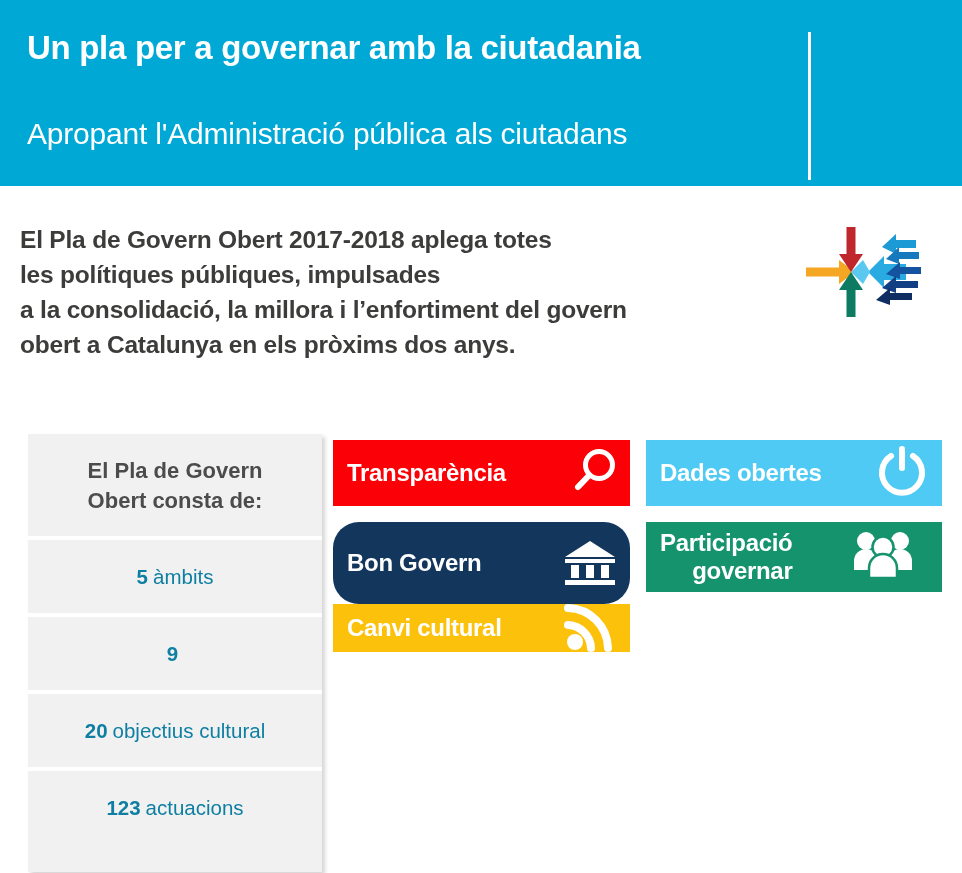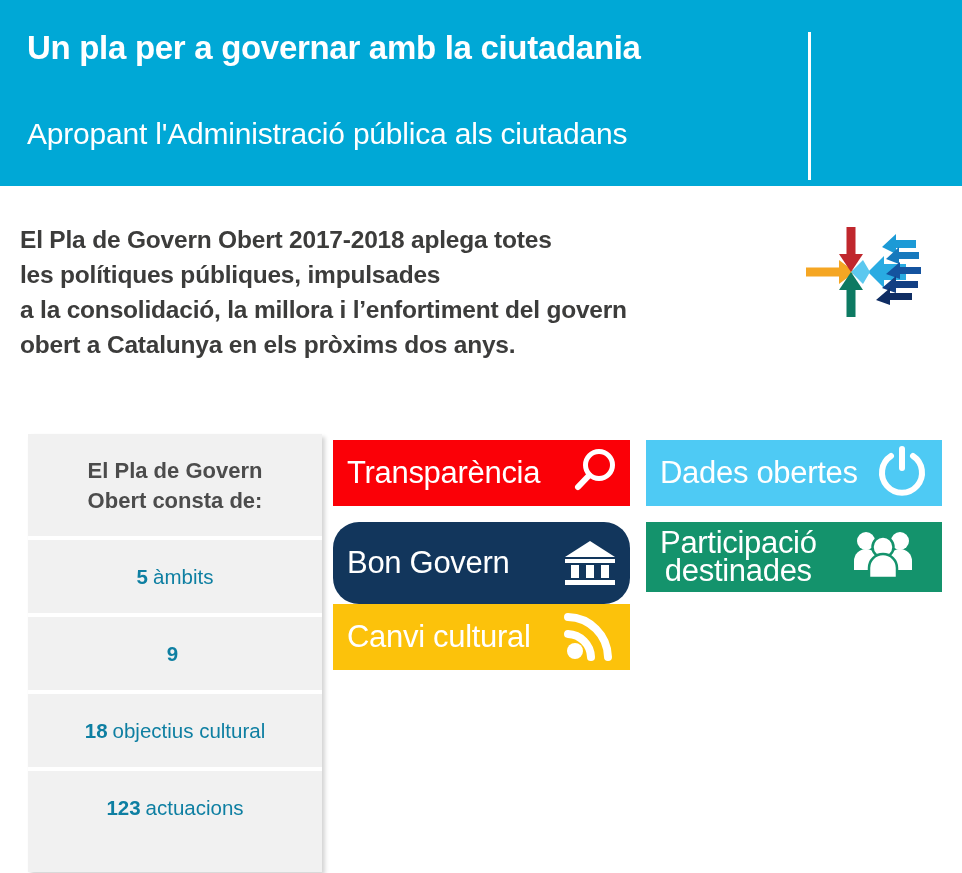--- a/index.html
+++ b/index.html
@@ -134,25 +134,25 @@
   
   .card {
     position: absolute;
     display: flex;
     align-items: center;
     justify-content: space-between;
     box-sizing: border-box;
     color: #ffffff;
   }
   .card-label {
-    font-size: 31px;
-    font-weight: normal;
+    font-size: 24px;
+    font-weight: bold;
     line-height: 28px;
     letter-spacing: -0.3px;
-    text-align: center;
+    text-align: right;
   }
   .card-label .ln { display: block; white-space: nowrap; }
   .card-icon {
     flex: 0 0 auto;
     display: block;
   }
 
   .card-transparencia {
     left: 333px; top: 440px;
     width: 297px; height: 66px;
@@ -161,21 +161,21 @@
   }
   .card-bongovern {
     left: 333px; top: 522px;
     width: 297px; height: 82px;
     background: #12365c;
     padding: 0 12px 0 14px;
     border-radius: 26px;
   }
   .card-canvicultural {
     left: 333px; top: 604px;
-    width: 297px; height: 66px;
+    width: 297px; height: 48px;
     background: #fcc20b;
     padding: 0 14px 0 14px;
   }
   .card-dadesobertes {
     left: 646px; top: 440px;
     width: 296px; height: 66px;
     background: #4ecaf4;
     padding: 0 14px 0 14px;
   }
   .card-participacio {
@@ -244,21 +244,21 @@
   <div class="panel-row">
     <span class="num">5</span>
     <span>àmbits</span>
   </div>
   <div class="panel-sep"></div>
   <div class="panel-row">
     <span class="num">9</span>
   </div>
   <div class="panel-sep"></div>
   <div class="panel-row">
-    <span class="num">18</span>
+    <span class="num">20</span>
     <span>objectius cultural</span>
   </div>
   <div class="panel-sep"></div>
   <div class="panel-row">
     <span class="num">123</span>
     <span>actuacions</span>
   </div>
   <div class="panel-foot"></div>
 </div>
 
@@ -303,21 +303,21 @@
     <svg width="52" height="54" viewBox="0 0 52 54" xmlns="http://www.w3.org/2000/svg">
       <path d="M15 12 A20 20 0 1 0 37 12" fill="none" stroke="#ffffff" stroke-width="6" stroke-linecap="round"></path>
       <line x1="26" y1="5" x2="26" y2="24" stroke="#ffffff" stroke-width="6" stroke-linecap="round"></line>
     </svg>
   </span>
 </div>
 
 <div class="card card-participacio">
   <div class="card-label">
     <span class="ln">Participació</span>
-    <span class="ln">destinades</span>
+    <span class="ln">governar</span>
   </div>
   <span class="card-icon">
     <svg width="62" height="54" viewBox="0 0 62 54" xmlns="http://www.w3.org/2000/svg">
       <circle cx="14" cy="13" r="9" fill="#ffffff"></circle>
       <path d="M2 42 v-9 a12 12 0 0 1 24 0 v9 z" fill="#ffffff"></path>
       <circle cx="48" cy="13" r="9" fill="#ffffff"></circle>
       <path d="M36 42 v-9 a12 12 0 0 1 24 0 v9 z" fill="#ffffff"></path>
       <circle cx="31" cy="19" r="10.5" fill="#ffffff" stroke="#14936c" stroke-width="2.5"></circle>
       <path d="M17 50 v-10 a14 14 0 0 1 28 0 v10 z" fill="#ffffff" stroke="#14936c" stroke-width="2.5"></path>
     </svg>

